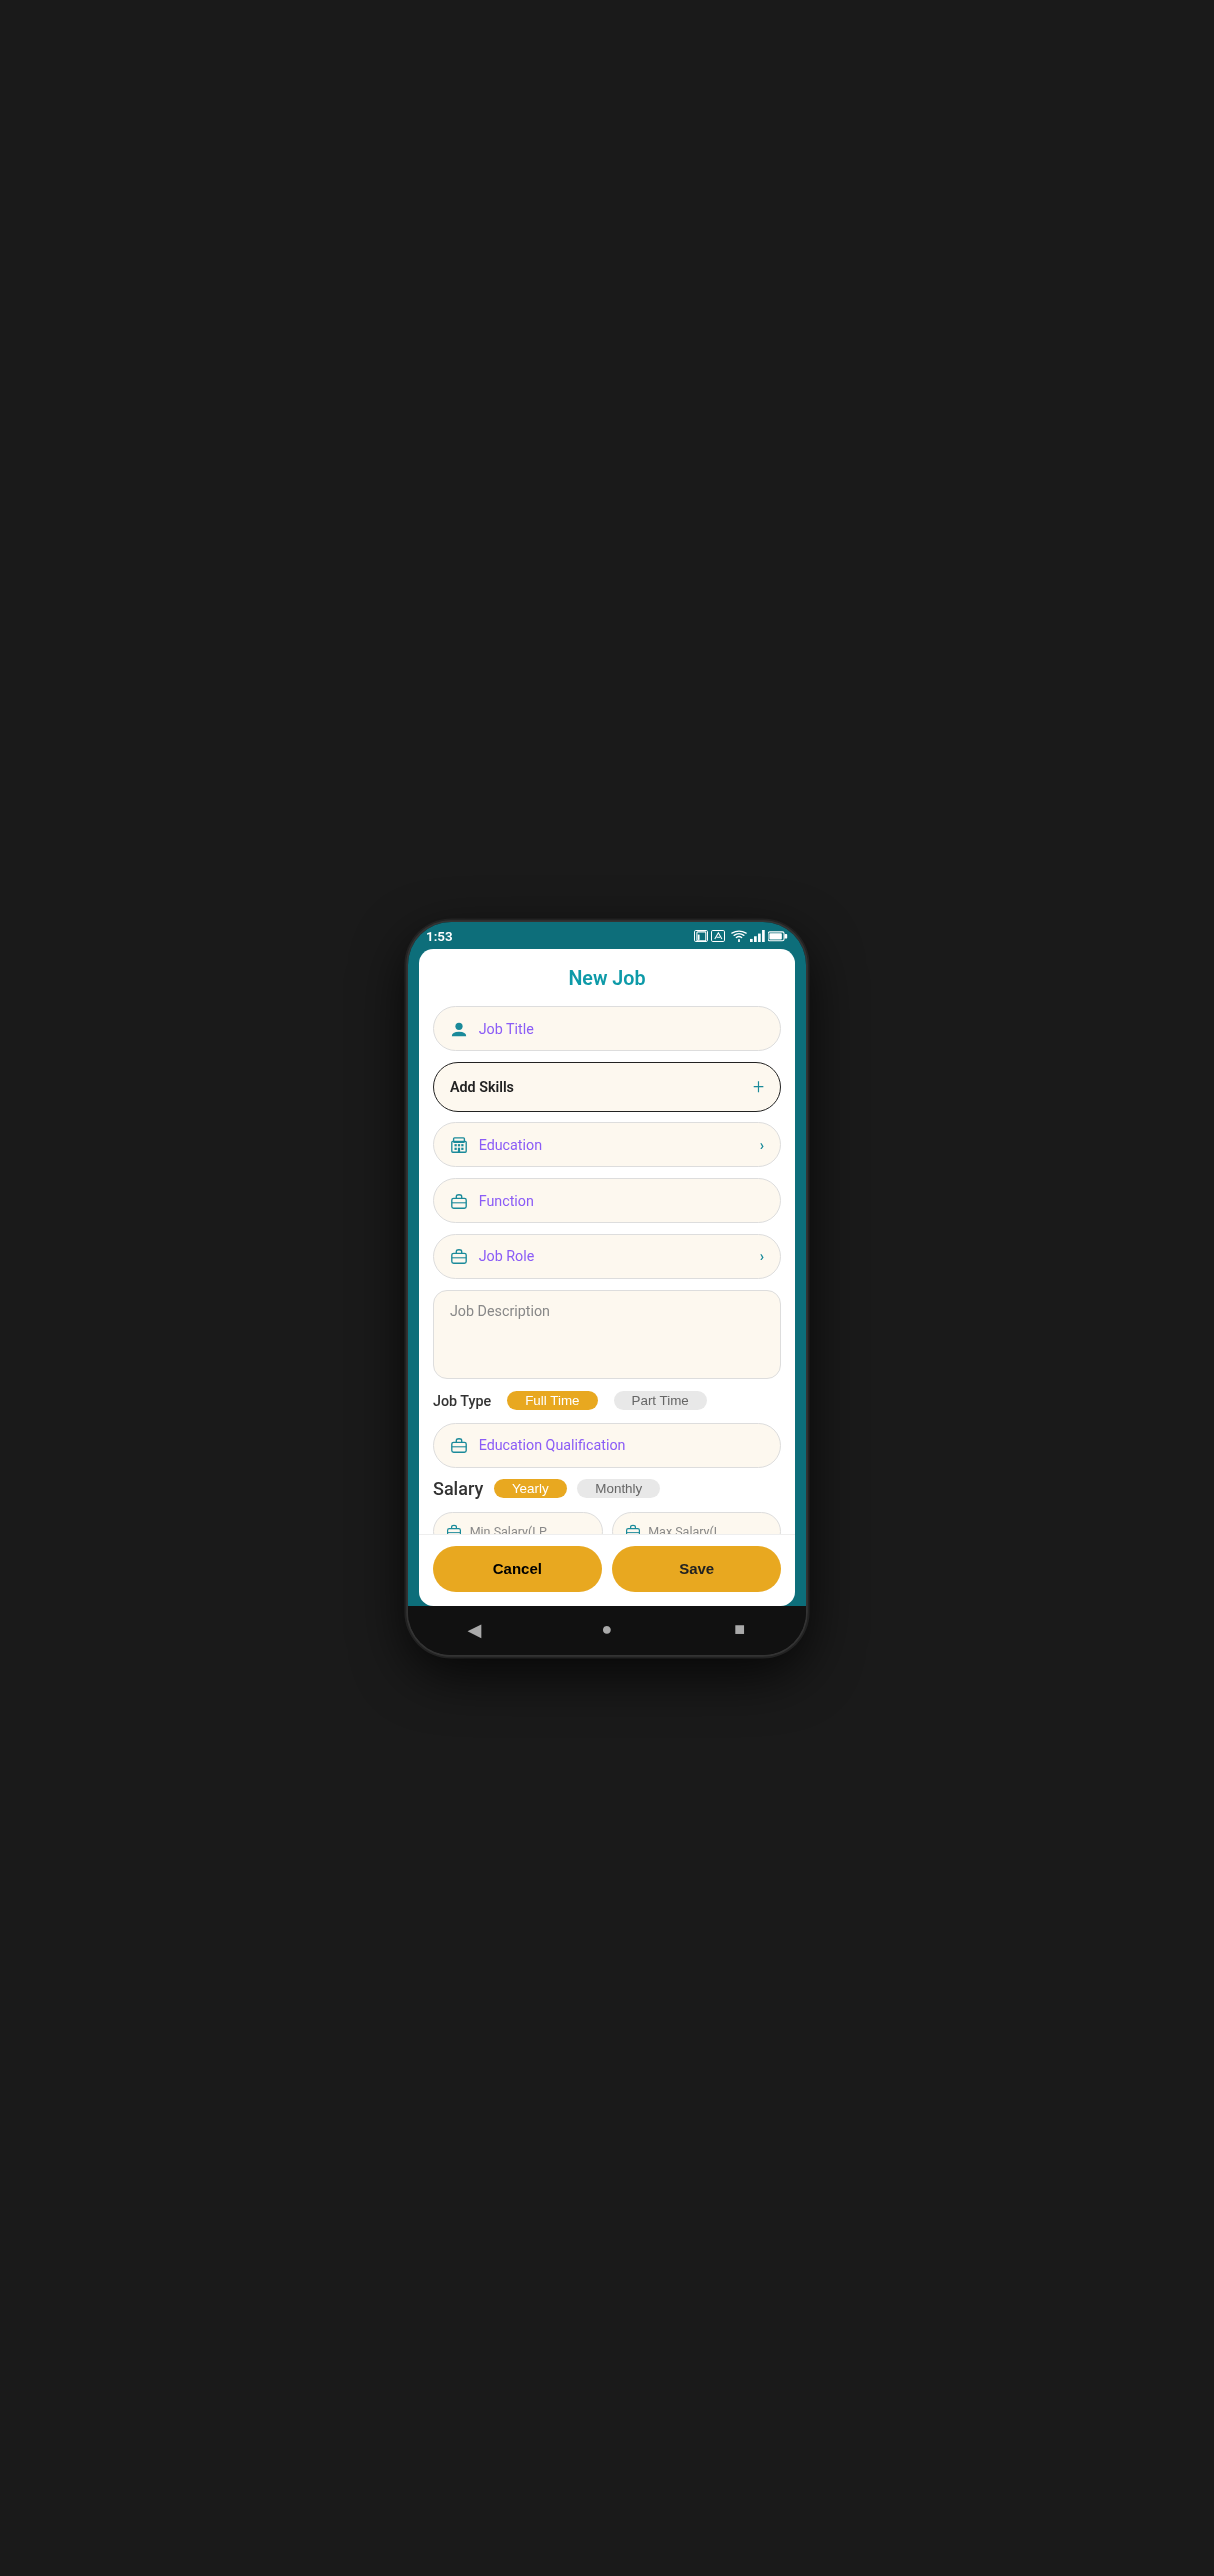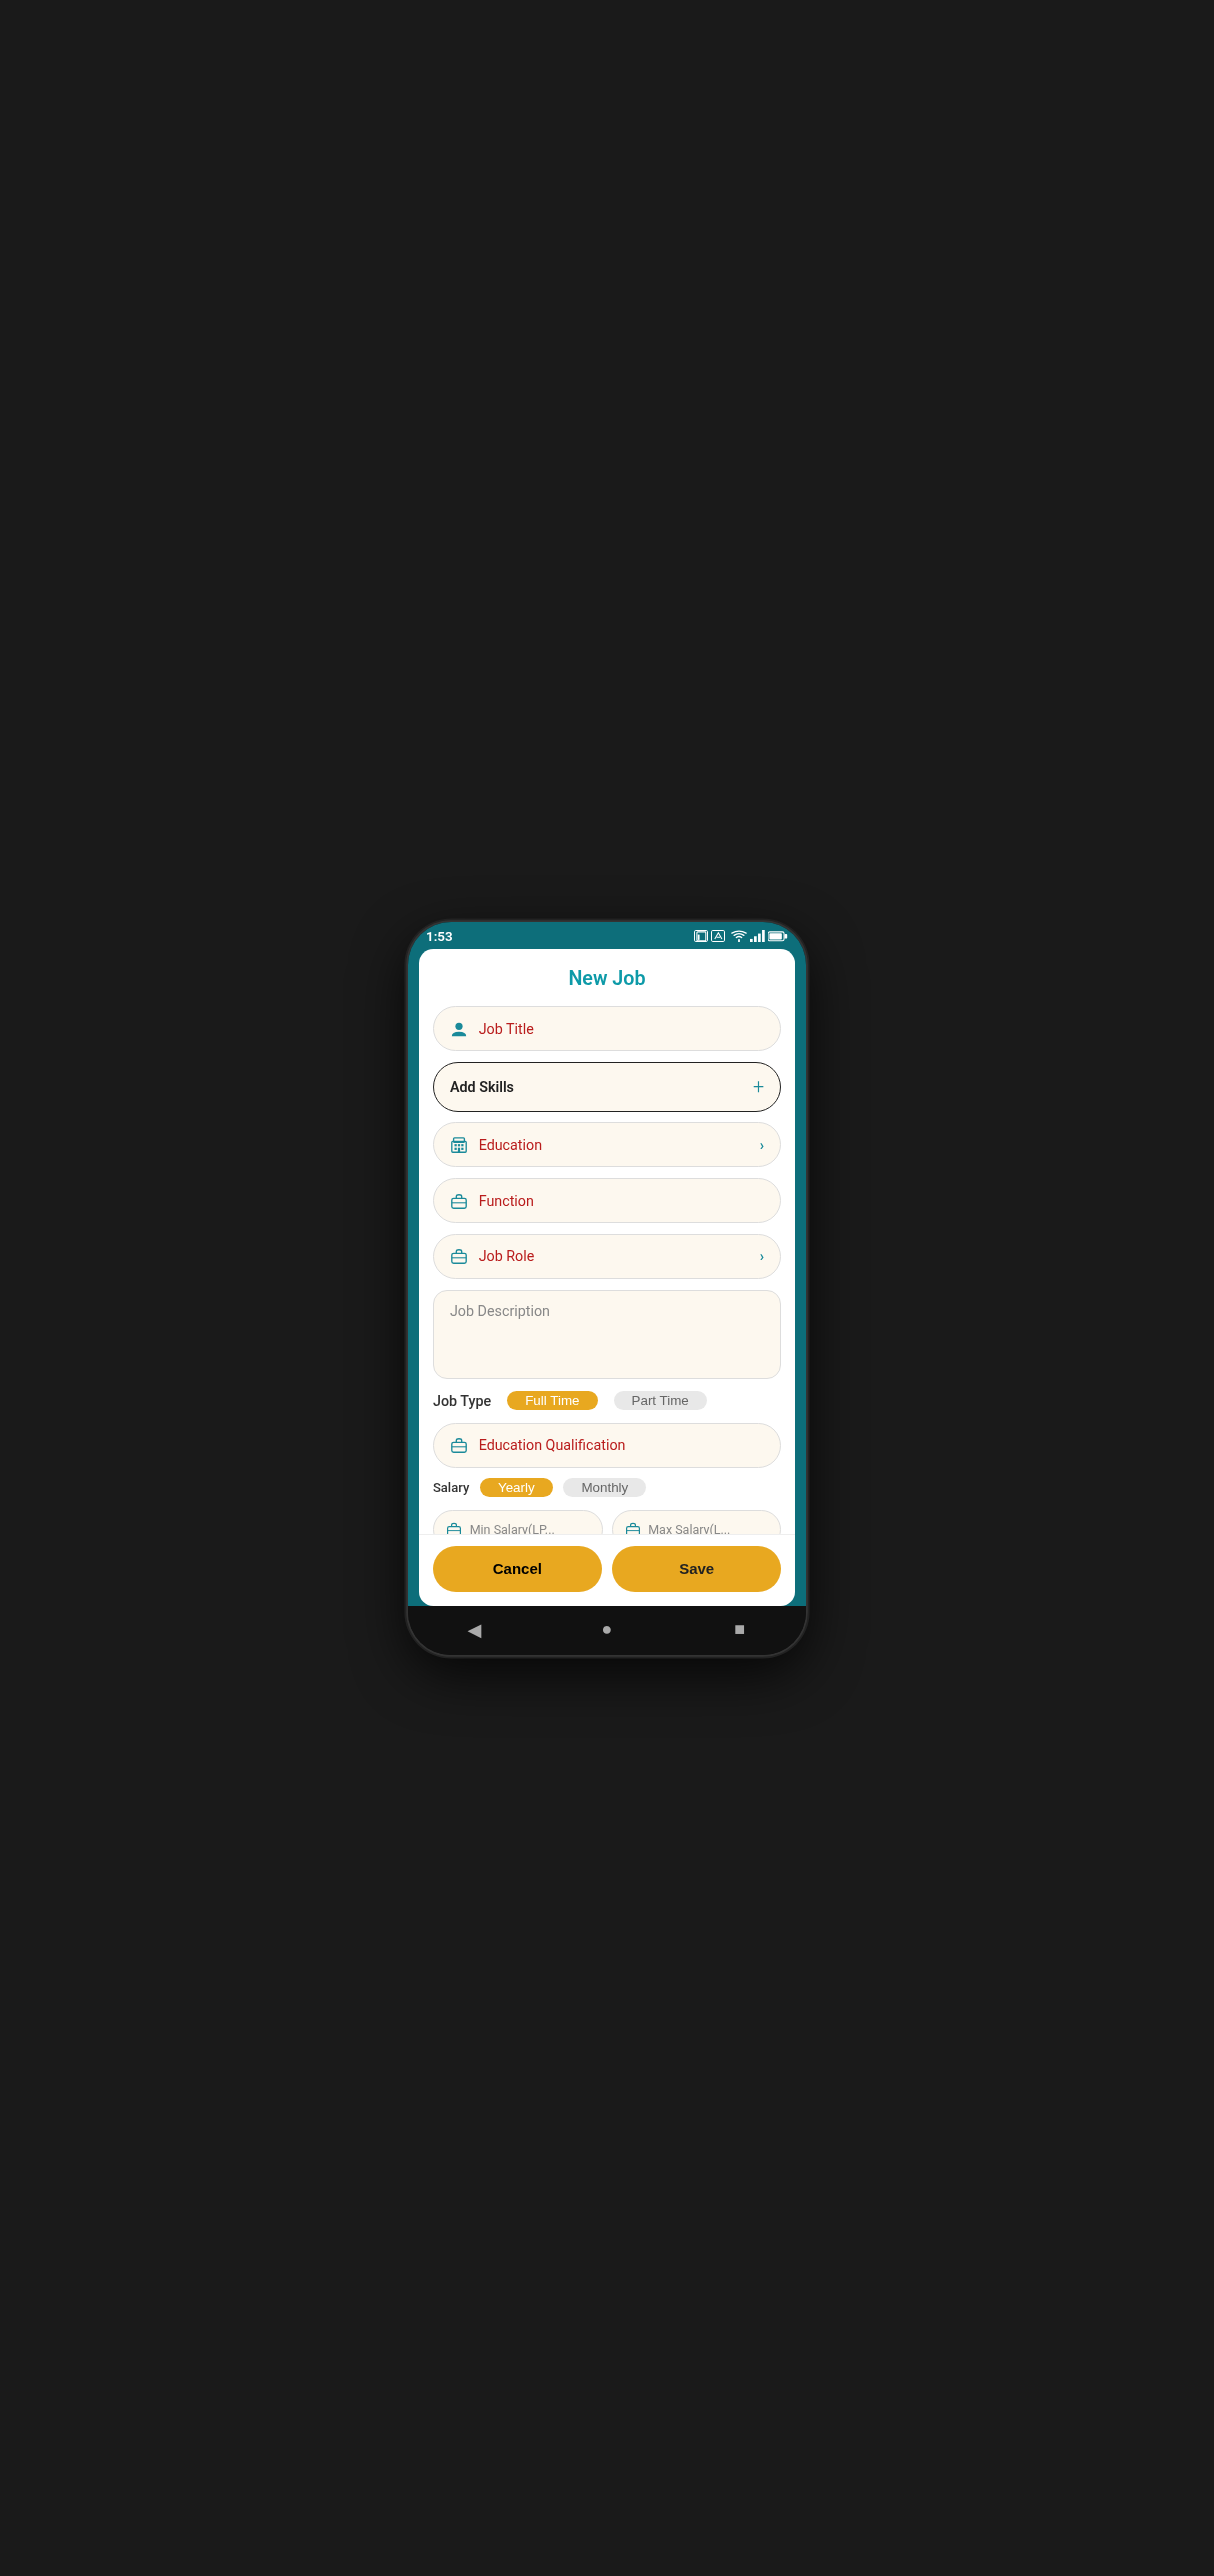--- a/index.html
+++ b/index.html
@@ -142,21 +142,21 @@
       cursor: pointer;
     }
 
     .field-icon {
       color: #1a8a9a;
       font-size: 16px;
       flex-shrink: 0;
     }
 
     .field-label {
-      color: #b91c1c;
+      color: #8b5cf6;
       font-size: 14.3px;
       flex: 1;
     }
 
     .field-chevron {
       color: #1a8a9a;
       font-size: 14.3px;
       font-weight: bold;
     }
 
@@ -237,21 +237,21 @@
     
     .salary-row {
       display: flex;
       align-items: center;
       gap: 10.7px;
       margin-bottom: 12.5px;
     }
 
     .salary-label {
       color: #333;
-      font-size: 13px;
+      font-size: 18px;
       font-weight: 500;
       flex-shrink: 0;
     }
 
     
     .salary-inputs {
       display: flex;
       gap: 9px;
       margin-bottom: 12.5px;
     }

